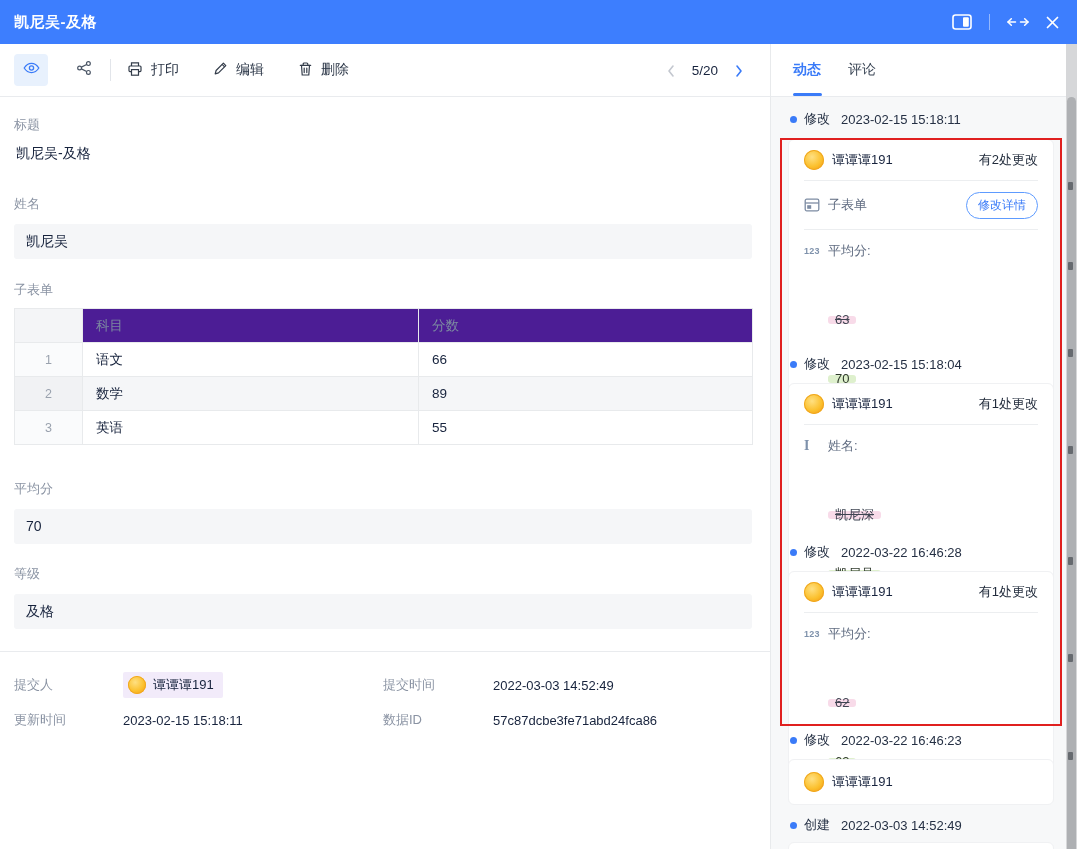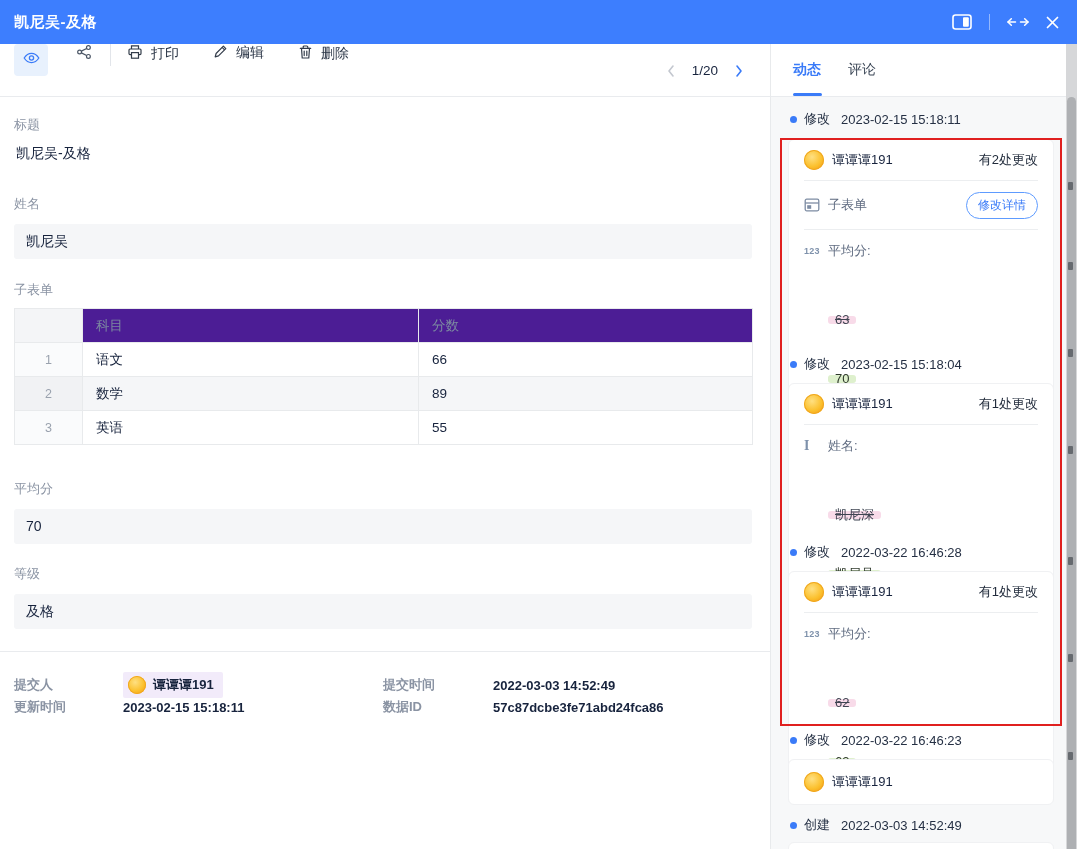--- a/index.html
+++ b/index.html
@@ -11,21 +11,21 @@
   .topbar { position:absolute; left:0; top:0; width:1077px; height:44px;
     background:#3d7efe; display:flex; align-items:center; }
   .topbar-title { color:#fff; font-size:15px; font-weight:700; margin-left:14px; letter-spacing:.5px; }
   .topbar-right { position:absolute; right:18px; top:0; height:44px; display:flex; align-items:center; gap:17px; }
   .tb-ic { display:flex; align-items:center; justify-content:center; cursor:pointer; }
   .tb-divider { width:1px; height:16px; background:rgba(255,255,255,.45); }
 
   
   .left { position:absolute; left:0; top:44px; width:771px; height:805px; background:#fff;
     border-right:1px solid #e8eaec; }
-  .toolbar { height:53px; border-bottom:1px solid #e9ebee; display:flex; align-items:flex-start; padding:0 14px; position:relative; }
+  .toolbar { height:53px; border-bottom:1px solid #e9ebee; display:flex; align-items:center; padding:0 14px; position:relative; }
   .tool-eye { width:34px; height:32px; background:#e8f1fd; border-radius:4px;
     display:flex; align-items:center; justify-content:center; cursor:pointer; }
   .tool-share { margin-left:28px; cursor:pointer; display:flex; }
   .tool-sep { width:1px; height:22px; background:#e2e5ea; margin:0 16px 0 18px; }
   .tool-btn { display:flex; align-items:center; gap:8px; margin-right:34px; cursor:pointer;
     font-size:14px; color:#2b3647; }
   .pager { position:absolute; right:26px; top:0; height:53px; display:flex; align-items:center; gap:16px; }
   .pg-btn { display:flex; cursor:pointer; }
   .pg-num { font-size:13.5px; color:#17233d; }
 
@@ -44,21 +44,21 @@
   .subform .c-idx { width:68px; text-align:center; color:#9aa2ae; background:#fafbfc; font-size:12.5px; }
   .subform th.c-idx { background:#f4f5f7; }
   .subform tr.alt td { background:#f5f6f8; }
   .subform tr.alt td.c-idx { background:#f1f2f4; }
   .subform td { color:#17233d; }
   .c-subj { width:336px; }
 
   .hdiv { border:none; border-top:1px solid #e9ebee; margin:22px -18px 0 -14px; }
 
   .meta { padding:20px 0 0 0; display:grid; grid-template-columns:109px 260px 110px 1fr;
-    align-items:center; font-size:13px;font-weight:bold; }
+    row-gap:13px; align-items:center; font-size:13px; }
   .meta-label { color:#8a93a3; }
   .meta-val { color:#17233d; }
   .sub-chip { display:inline-flex; align-items:center; gap:7px; background:#f2ebfa;
     border-radius:2px; padding:4px 9px 4px 5px; font-size:13px; color:#17233d; }
   .avatar { width:18px; height:18px; border-radius:50%;
     background:radial-gradient(circle at 40% 35%, #ffe082 0%, #fbc02d 55%, #f39111 100%);
     box-shadow:0 0 0 1px #f0a71f inset; flex:0 0 auto; }
 
   
   .right { position:absolute; left:771px; top:44px; width:295px; height:805px;
@@ -191,21 +191,21 @@
             </svg>
         </span>
         <span>删除</span>
       </div>
       <div class="pager">
         <span class="pg-btn">
           <svg width="10" height="14" viewBox="0 0 10 14" fill="none" stroke="#c3c7cf" stroke-width="1.6" stroke-linecap="round" stroke-linejoin="round">
               <polyline points="7,2 3,7 7,12"></polyline>
             </svg>
         </span>
-        <span class="pg-num">1/20</span>
+        <span class="pg-num">5/20</span>
         <span class="pg-btn">
           <svg width="10" height="14" viewBox="0 0 10 14" fill="none" stroke="#3a7bf8" stroke-width="1.6" stroke-linecap="round" stroke-linejoin="round">
               <polyline points="3,2 7,7 3,12"></polyline>
             </svg>
         </span>
       </div>
     </div>
 
     <div class="content">
       <div class="f-label">标题</div>

